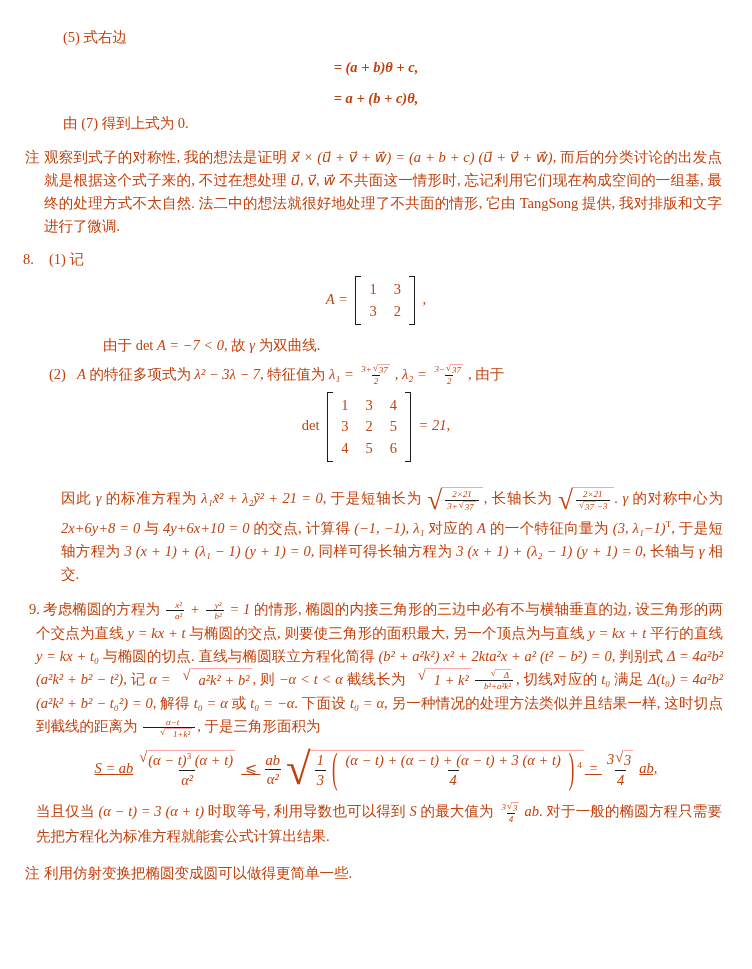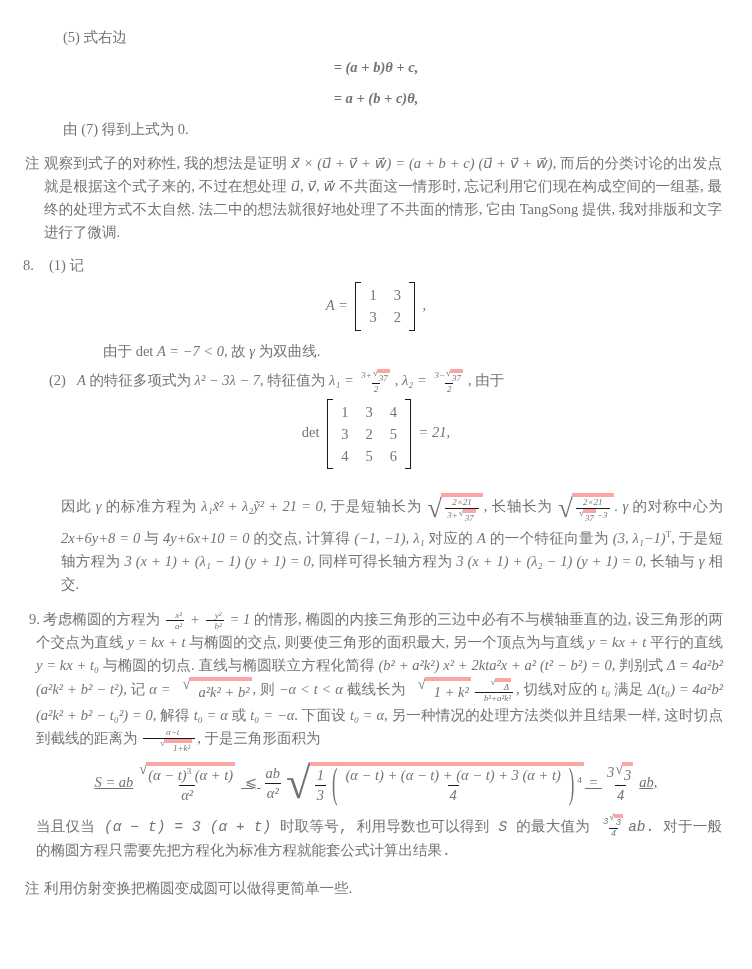--- a/index.html
+++ b/index.html
@@ -1,20 +1,20 @@
 <!DOCTYPE html>
 <html><head>
 <meta charset="utf-8">
 <style>
   html,body{margin:0;padding:0;background:#ffffff;}
   .page{
     position:relative;
     width:752px;height:969px;
     background:#ffffff;
-    color:#737373;
+    color:#c2410c;
     font-family:"Liberation Serif","DejaVu Serif","DejaVu Sans",serif;
     font-size:14.5px;
     line-height:23px;
     box-sizing:border-box;
     padding-top:26px;
     overflow:hidden;
   }
   .block{position:relative;margin-right:30px;}
   .just{text-align:justify;}
   .disp{text-align:center;margin-right:0;line-height:1.25;padding:2px 0;}
@@ -27,41 +27,41 @@
     display:inline-flex;flex-direction:column;align-items:center;
     vertical-align:middle;text-align:center;
     font-size:0.62em;line-height:1.15;margin:0 2px;
   }
   .frac>.num{padding:0 2px;}
   .frac>.den{border-top:1px solid #1c1c1c;padding:0 2px;}
   .frac.big{font-size:1em;line-height:1.3;margin:0 3px;}
   
   .sqrt{display:inline-flex;align-items:center;vertical-align:middle;margin:0 1px;}
   .sqrt>.rad{font-style:normal;line-height:1;margin-right:-1px;align-self:flex-start;}
-  .sqrt>.bod{border-top:4px solid #fca5a5;padding:0 2px;}
+  .sqrt>.bod{border-top:1px solid #fca5a5;padding:0 2px;}
   .sqrt.s2>.rad{font-size:1.9em;align-self:center;}
   .sqrt.s3>.rad{font-size:3.1em;align-self:center;}
   
   .mat{display:inline-flex;align-items:center;vertical-align:middle;margin:0 4px;}
   .mat>.lb{align-self:stretch;width:5px;border:1.4px solid #1c1c1c;border-right:none;}
   .mat>.rb{align-self:stretch;width:5px;border:1.4px solid #1c1c1c;border-left:none;}
   .mat>.grid{display:grid;row-gap:5px;column-gap:17px;padding:5px 8px;line-height:1.15;font-style:normal;}
   .mat .cell{text-align:center;}
   
   .bigp{display:inline-block;transform:scaleY(2.5);font-size:1.15em;line-height:1;margin:0 3px;vertical-align:middle;font-style:normal;}
 </style>
 </head>
 <body>
 
 <div class="page">
   <div id="doc">
       <div class="block p" style="margin-left: 63px; margin-top: 0px;"><span class="rt">(5) 式右边</span></div>
       <div class="block disp" style="margin-top: 7px; font-weight: bold;"><span class="rm">= (a + b)θ + c,</span></div>
       <div class="block disp" style="margin-top: 9px; font-weight: bold;"><span class="rm">= a + (b + c)θ,</span></div>
-      <div class="block p" style="margin-left: 63px; margin-top: 9px;"><span class="rt">由 (7) 得到上式为 0.</span></div>
+      <div class="block p" style="margin-left: 63px; margin-top: 3px;"><span class="rt">由 (7) 得到上式为 0.</span></div>
       <div class="block p just" style="margin-left: 44px; margin-right: 30px; margin-top: 11px;"><span class="label" style="left: -19px;">注</span><span class="rt">观察到式子的对称性, 我的想法是证明 </span><span class="rm">x⃗ × (u⃗ + v⃗ + w⃗) = (a + b + c) (u⃗ + v⃗ + w⃗)</span><span class="rt">, 而后的分类讨论的出发点就是根据这个式子来的, 不过在想处理 </span><span class="rm">u⃗, v⃗, w⃗</span><span class="rt"> 不共面这一情形时, 忘记利用它们现在构成空间的一组基, 最终的处理方式不太自然. 法二中的想法就很好地处理了不共面的情形, 它由 TangSong 提供, 我对排版和文字进行了微调.</span></div>
       <div class="block p" style="margin-left: 49px; margin-top: 10px;"><span class="label" style="left: -26px;">8.</span><span class="rt">(1) 记</span></div>
       <div class="block disp" style="margin-top: 3px;"><span class="rm">A = </span><span class="mat">
           <span class="lb"></span>
           <span class="grid" style="grid-template-columns: repeat(2, auto);">
             <span class="cell">1</span>
             <span class="cell">3</span>
             <span class="cell">3</span>
             <span class="cell">2</span>
           </span>
@@ -158,21 +158,21 @@
               <span class="num"><span class="rm">(α − t) + (α − t) + (α − t) + 3 (α + t)</span></span>
               <span class="den"><span class="rm">4</span></span>
             </span><span class="bigp">)</span><sup class="rsup">4</sup></span>
         </span><span class="rm"> = </span><span class="frac big">
           <span class="num"><span class="rm">3</span><span class="sqrt">
               <span class="rad">√</span>
               <span class="bod"><span class="rm">3</span></span>
             </span></span>
           <span class="den"><span class="rm">4</span></span>
         </span><span class="rm">ab,</span></div>
-      <div class="block p just" style="margin-left: 36px; margin-top: 6px; font-family: Liberation Mono, monospace;"><span class="rt">当且仅当 </span><span class="rm">(α − t) = 3 (α + t)</span><span class="rt"> 时取等号, 利用导数也可以得到 </span><span class="rm">S</span><span class="rt"> 的最大值为 </span><span class="frac">
+      <div class="block p just" style="margin-left: 36px; margin-top: 6px;"><span class="rt">当且仅当 </span><span class="rm">(α − t) = 3 (α + t)</span><span class="rt"> 时取等号, 利用导数也可以得到 </span><span class="rm">S</span><span class="rt"> 的最大值为 </span><span class="frac">
           <span class="num"><span class="rm">3</span><span class="sqrt">
               <span class="rad">√</span>
               <span class="bod"><span class="rm">3</span></span>
             </span></span>
           <span class="den"><span class="rm">4</span></span>
         </span><span class="rm">ab</span><span class="rt">. 对于一般的椭圆方程只需要先把方程化为标准方程就能套公式计算出结果.</span></div>
       <div class="block p" style="margin-left: 44px; margin-top: 14px;"><span class="label" style="left: -19px;">注</span><span class="rt">利用仿射变换把椭圆变成圆可以做得更简单一些.</span></div>
     </div>
 </div>
 

